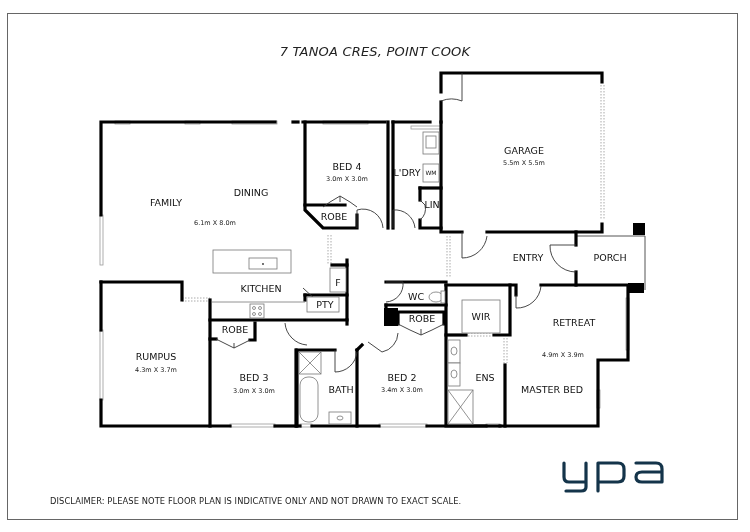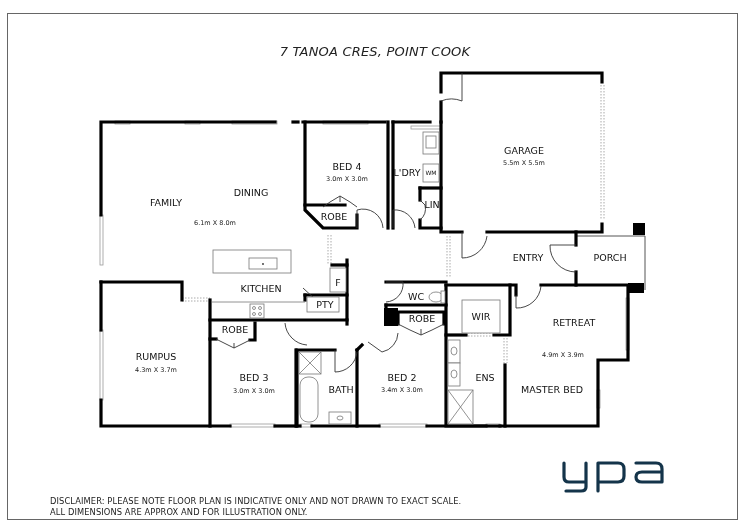--- a/index.html
+++ b/index.html
@@ -221,21 +221,20 @@
     <text class="room" x="254" y="381">BED 3</text>
     <text class="dim" x="254" y="393">3.0m X 3.0m</text>
     <text class="room" x="341" y="393">BATH</text>
     <text class="room" x="402" y="381">BED 2</text>
     <text class="dim" x="402" y="392">3.4m X 3.0m</text>
   </g>
 </svg>
 
 <div id="disclaimer">
   <div>DISCLAIMER: PLEASE NOTE FLOOR PLAN IS INDICATIVE ONLY AND NOT DRAWN TO EXACT SCALE.</div>
-  <div>ALL DIMENSIONS ARE APPROX AND FOR ILLUSTRATION ONLY.</div>
 </div>
 
 <svg id="logo" viewBox="0 0 120 40">
   <g fill="none" stroke="#14344a" stroke-width="3.2" stroke-linecap="round" stroke-linejoin="round">
 
     <path d="M 6 8 L 6 22 Q 6 27 11 27 L 28 27 L 28 8 M 28 27 L 28 32 Q 28 36 23 36 L 8 36"></path>
 
     <path d="M 40 36 L 40 8 L 60 8 Q 66 8 66 14 L 66 21 Q 66 27 60 27 L 40 27"></path>
 
     <path d="M 78 8 L 98 8 Q 104 8 104 14 L 104 27 L 84 27 Q 78 27 78 22 Q 78 17 84 17 L 104 17"></path>

